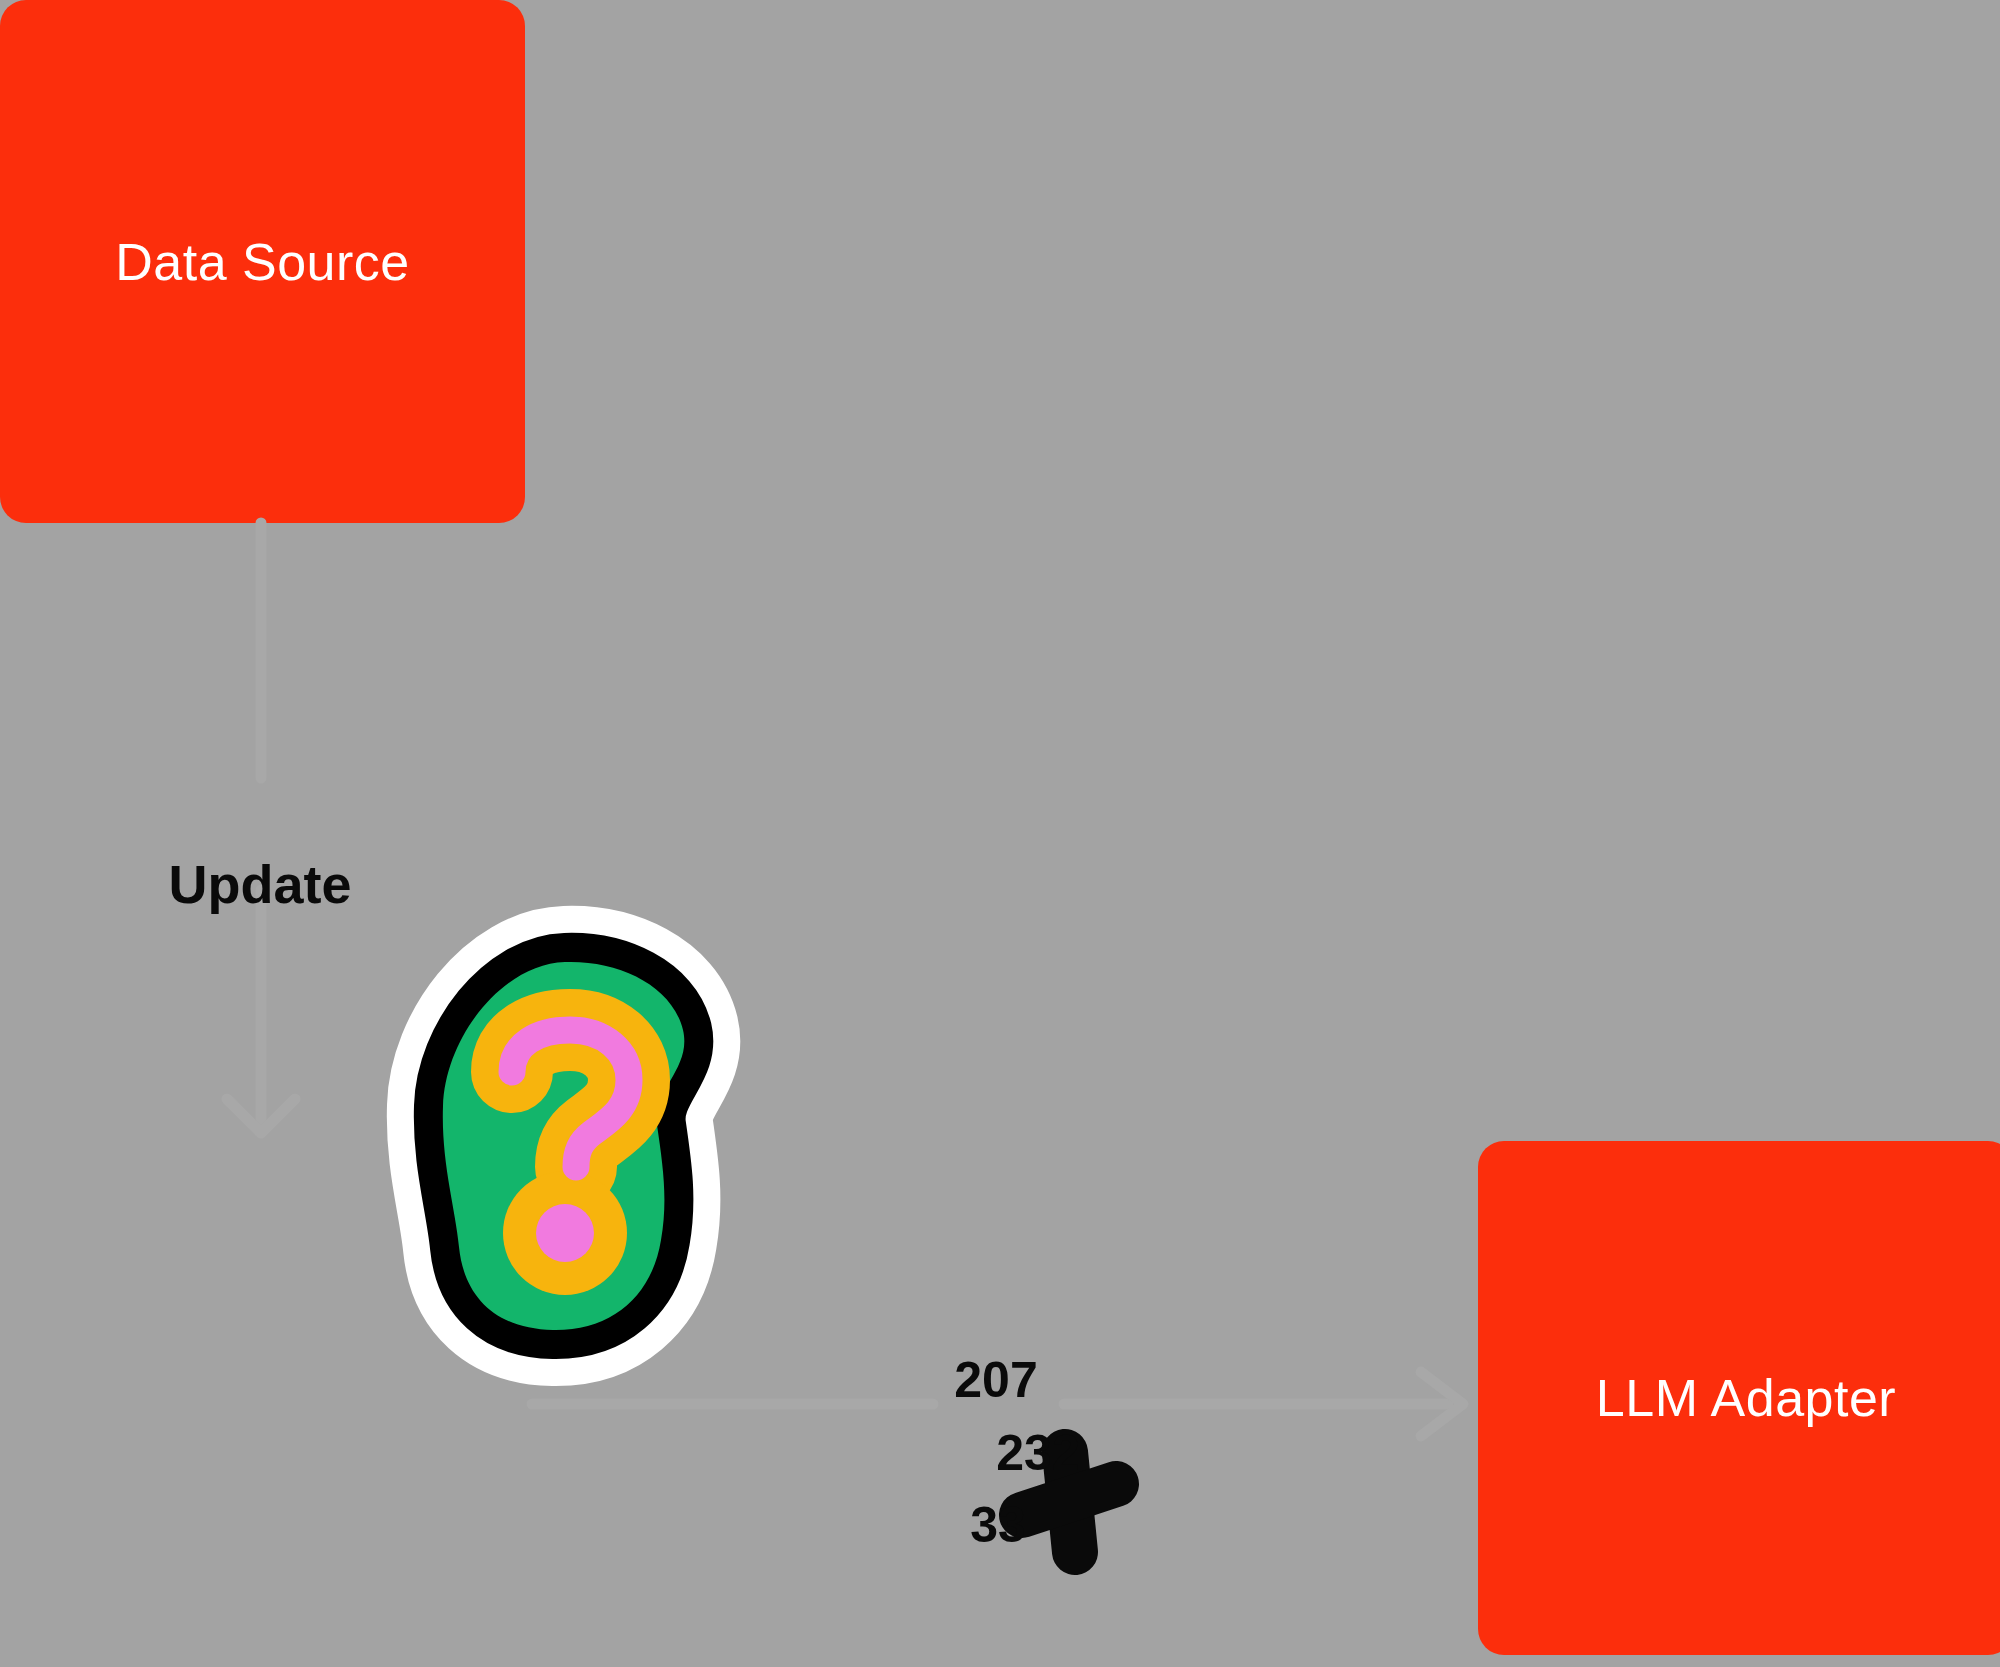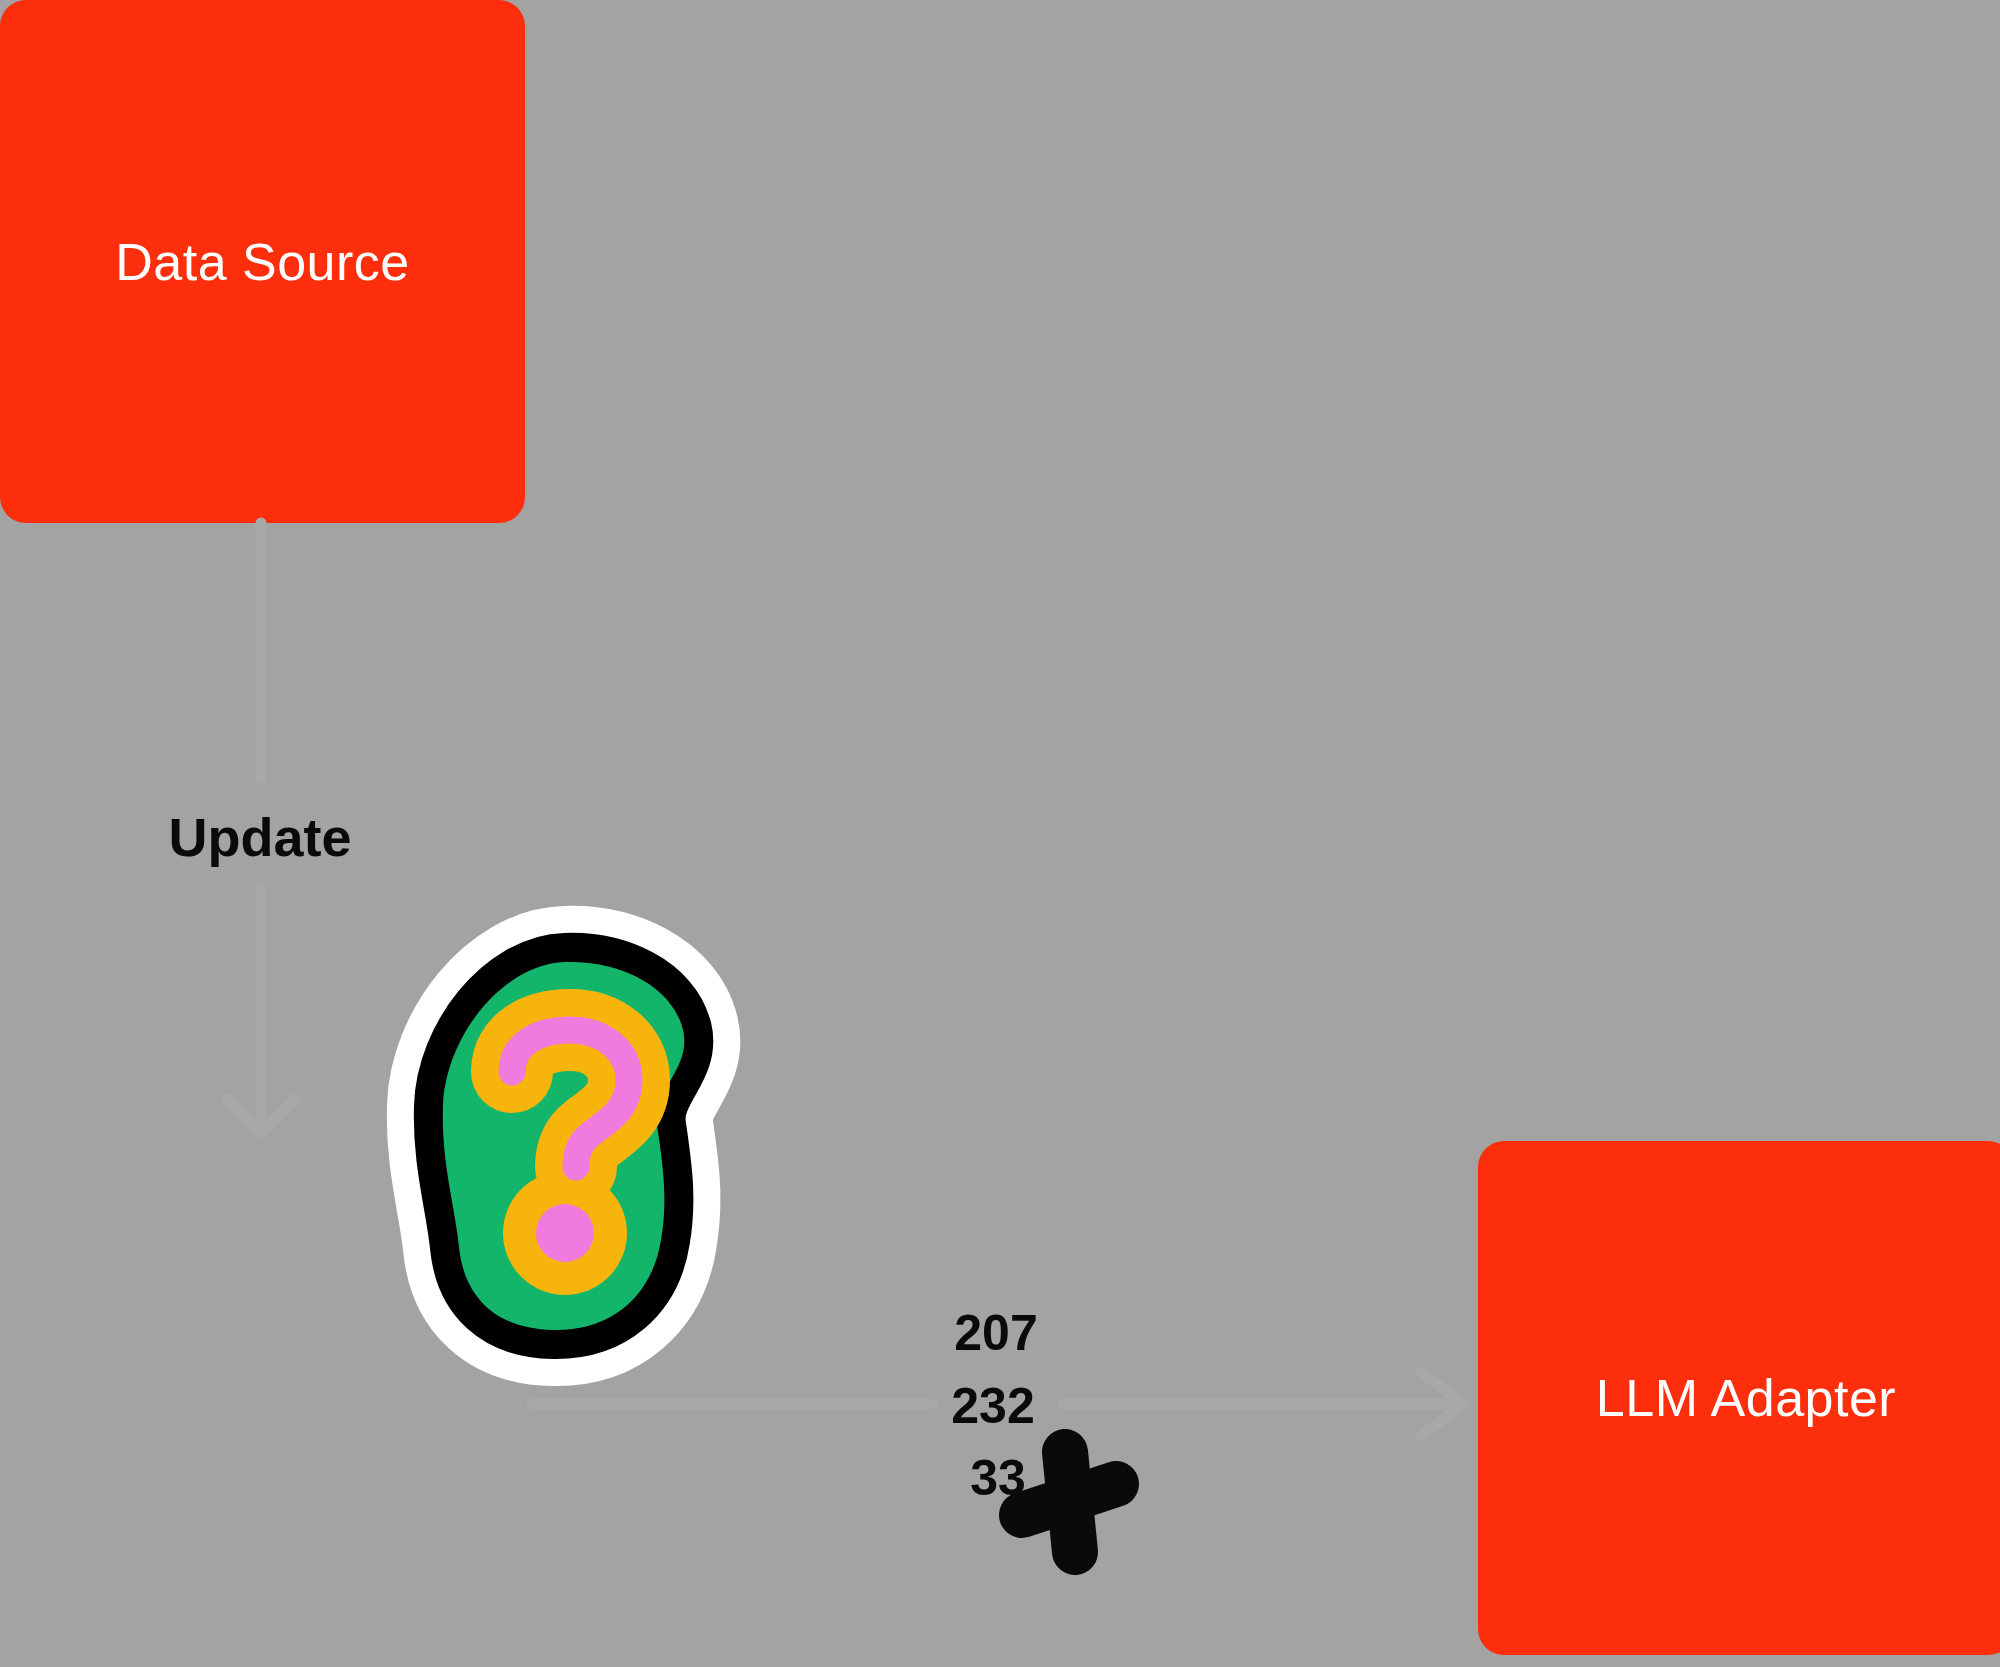--- a/index.html
+++ b/index.html
@@ -24,25 +24,25 @@
 
   .sticker-white{fill:#FFFFFF;stroke:#FFFFFF;stroke-width:112;stroke-linejoin:round;}
   .sticker-black{fill:#000000;stroke:#000000;stroke-width:58;stroke-linejoin:round;}
   .sticker-green{fill:#13B56B;}
   .sticker-halo{fill:none;stroke:#F7B40D;stroke-width:82;stroke-linecap:round;stroke-linejoin:round;}
   .sticker-glyph{fill:none;stroke:#F17ADF;stroke-width:27;stroke-linecap:round;stroke-linejoin:round;}
   .doodle{fill:none;stroke:#0A0A0A;stroke-width:46;stroke-linecap:round;}
 
   .edge-label{
     position:absolute;transform:translate(-50%,-50%);
-    color:#0A0A0A;font-weight:700;z-index:3;white-space:nowrap;
+    color:#0A0A0A;font-weight:700;z-index:3;white-space:nowrap;margin-top:47px;
   }
   #label-update{left:260px;top:837px;font-size:54px;}
   #label-111{left:996px;top:1333px;font-size:50px;}
-  #label-232{left:993px;top:1406px;font-size:50px;}
+  #label-232{left:1038px;top:1406px;font-size:50px;}
   #label-33{left:998px;top:1478px;font-size:50px;}
 </style>
 </head>
 <body>
 
 <div class="canvas">
 
   <div class="node" id="node-data-source">
     <span>Data Source</span>
   </div>

